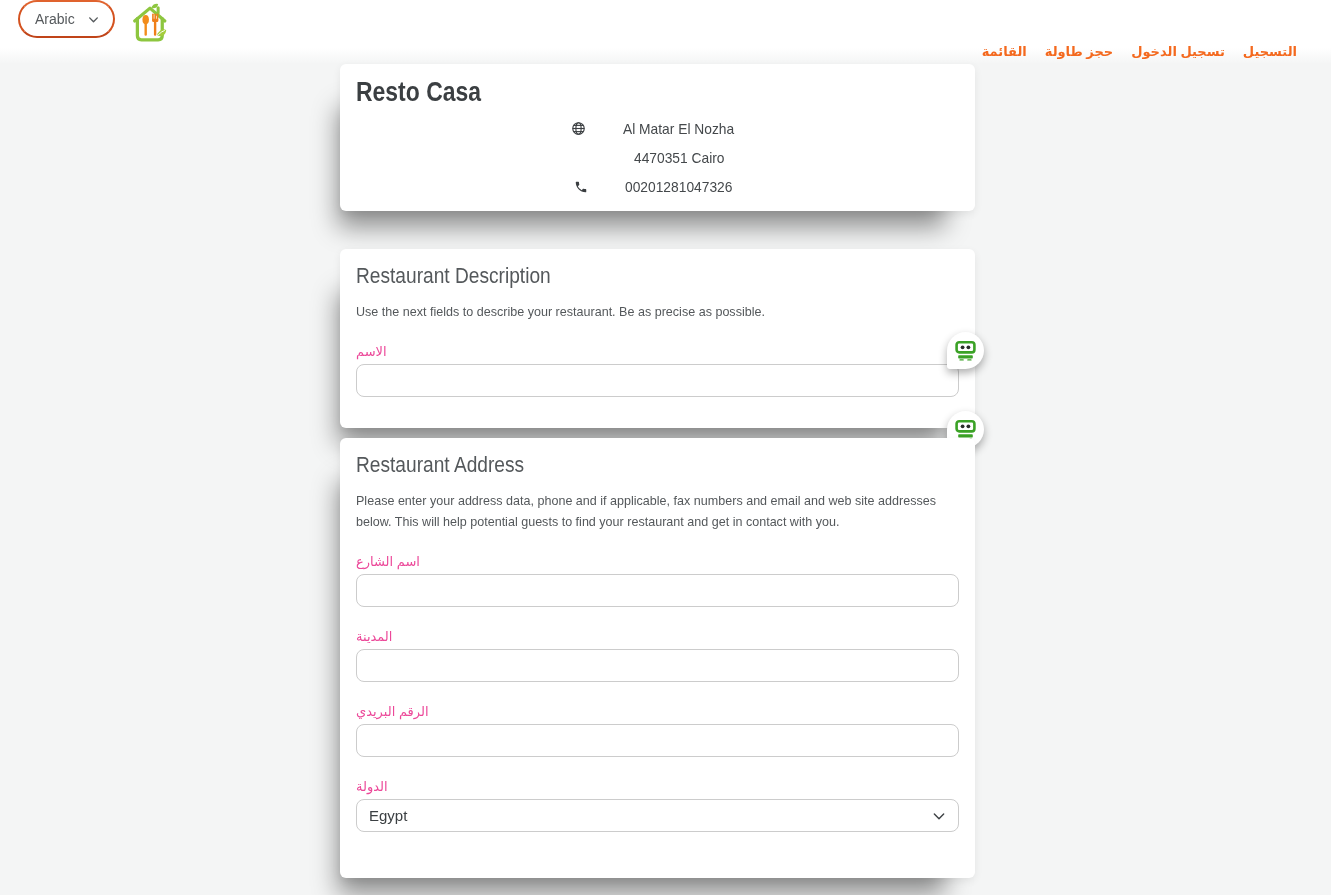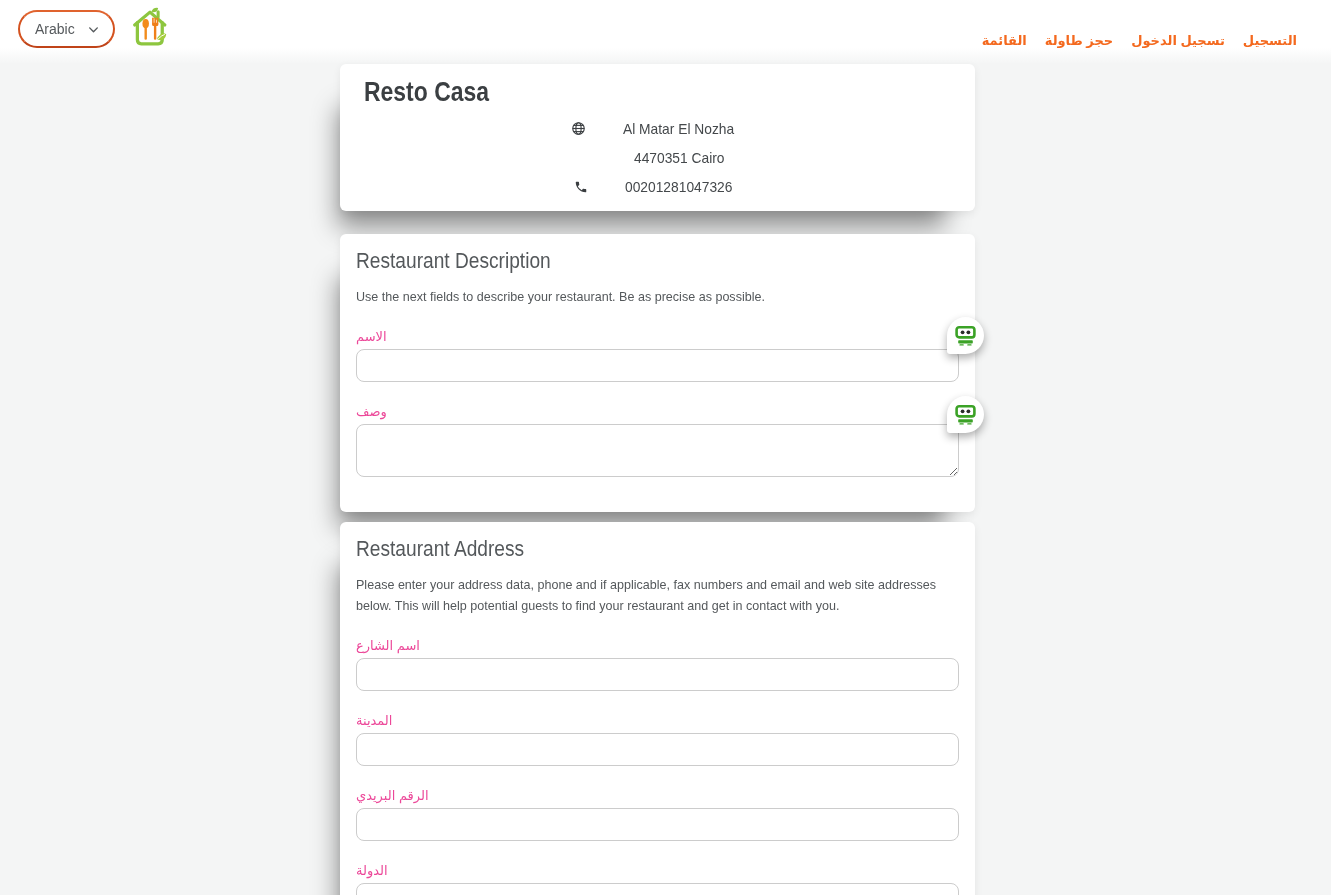--- a/index.html
+++ b/index.html
@@ -6,21 +6,21 @@
   html,body { width:1331px; height:895px; }
   body {
     position:relative; overflow:hidden;
     background:#f4f5f5;
     font-family:"Liberation Sans","DejaVu Sans",sans-serif;
     color:#54585b;
   }
   
   .header {
     position:absolute; top:0; left:0; right:0; height:48px;
-    background:#fff; display:flex; align-items:flex-end; z-index:10;
+    background:#fff; display:flex; align-items:flex-start; z-index:10;
   }
   .header-fade {
     position:absolute; top:48px; left:0; right:0; height:16px;
     background:linear-gradient(#ffffff,#f4f5f5); z-index:1;
   }
   .lang-pill {
     margin-left:18px; height:38px; min-width:92px;
     border:2px solid #d4521f;
     border-top-color:#e0632e; border-bottom-color:#c04419;
     border-radius:19px; background:#fff;
@@ -42,21 +42,21 @@
     box-shadow:-16px 30px 24px -14px rgba(0,0,0,0.42), 0 3px 8px rgba(0,0,0,0.07);
   }
   .cond { display:inline-block; transform:scaleX(0.87); transform-origin:0 60%; white-space:nowrap; }
   h1.card-title { font-size:27px; font-weight:700; color:#3b3f42; line-height:30px; }
   h2.section-title { font-size:22px; font-weight:500; color:#54585b; line-height:25px; }
   p.intro {
     margin-top:13px; font-size:13.5px; line-height:21px; color:#54585b;
     width:648px; transform:scaleX(0.93); transform-origin:0 0;
   }
   
-  .card-restaurant { padding:13px 24px 17px; margin-bottom:23px; }
+  .card-restaurant { padding:13px 16px 17px; margin-bottom:38px; }
   .contact-row { display:flex; align-items:center; margin-top:14px; height:15px;justify-content:center; }
   .contact-row .ico { width:15px; display:flex; justify-content:center; }
   .contact-row .txt {
     margin-left:37px; font-size:15px; color:#44484b;
     display:inline-block; transform:scaleX(0.92); transform-origin:0 50%; white-space:nowrap;
   }
   
   .card-description { padding:14px 16px 31px; margin-bottom:10px; }
   .field { margin-top:22px; }
   .field label {
@@ -169,24 +169,20 @@
 
   <div class="card card-description">
     <h2 class="section-title"><span class="cond">Restaurant Description</span></h2>
     <p class="intro">Use the next fields to describe your restaurant. Be as precise as possible.</p>
 
     <div class="field">
       <label for="resto-name">الاسم</label>
       <input id="resto-name" type="text" class="text-input" value="" style="">
     </div>
 
-    <div class="field">
-      <label for="resto-desc">وصف</label>
-      <textarea id="resto-desc" class="text-area" style=""></textarea>
-    </div>
 
     <div class="ext-badge b1">
       <svg width="21" height="21" viewBox="0 0 21 21">
         <rect x="1.6" y="2.2" width="17.8" height="10.2" rx="2.6" fill="#ffffff" stroke="#3ba226" stroke-width="2.6"></rect>
         <circle cx="7.6" cy="7.3" r="1.9" fill="#2a2d2a"></circle>
         <circle cx="13.4" cy="7.3" r="1.9" fill="#2a2d2a"></circle>
         <rect x="3.2" y="15.2" width="14.6" height="3.4" rx="0.8" fill="#3ba226"></rect>
         <rect x="4.4" y="19.2" width="4.4" height="1.4" rx="0.7" fill="#3ba226"></rect>
         <rect x="12.2" y="19.2" width="4.4" height="1.4" rx="0.7" fill="#3ba226"></rect>
       </svg>

